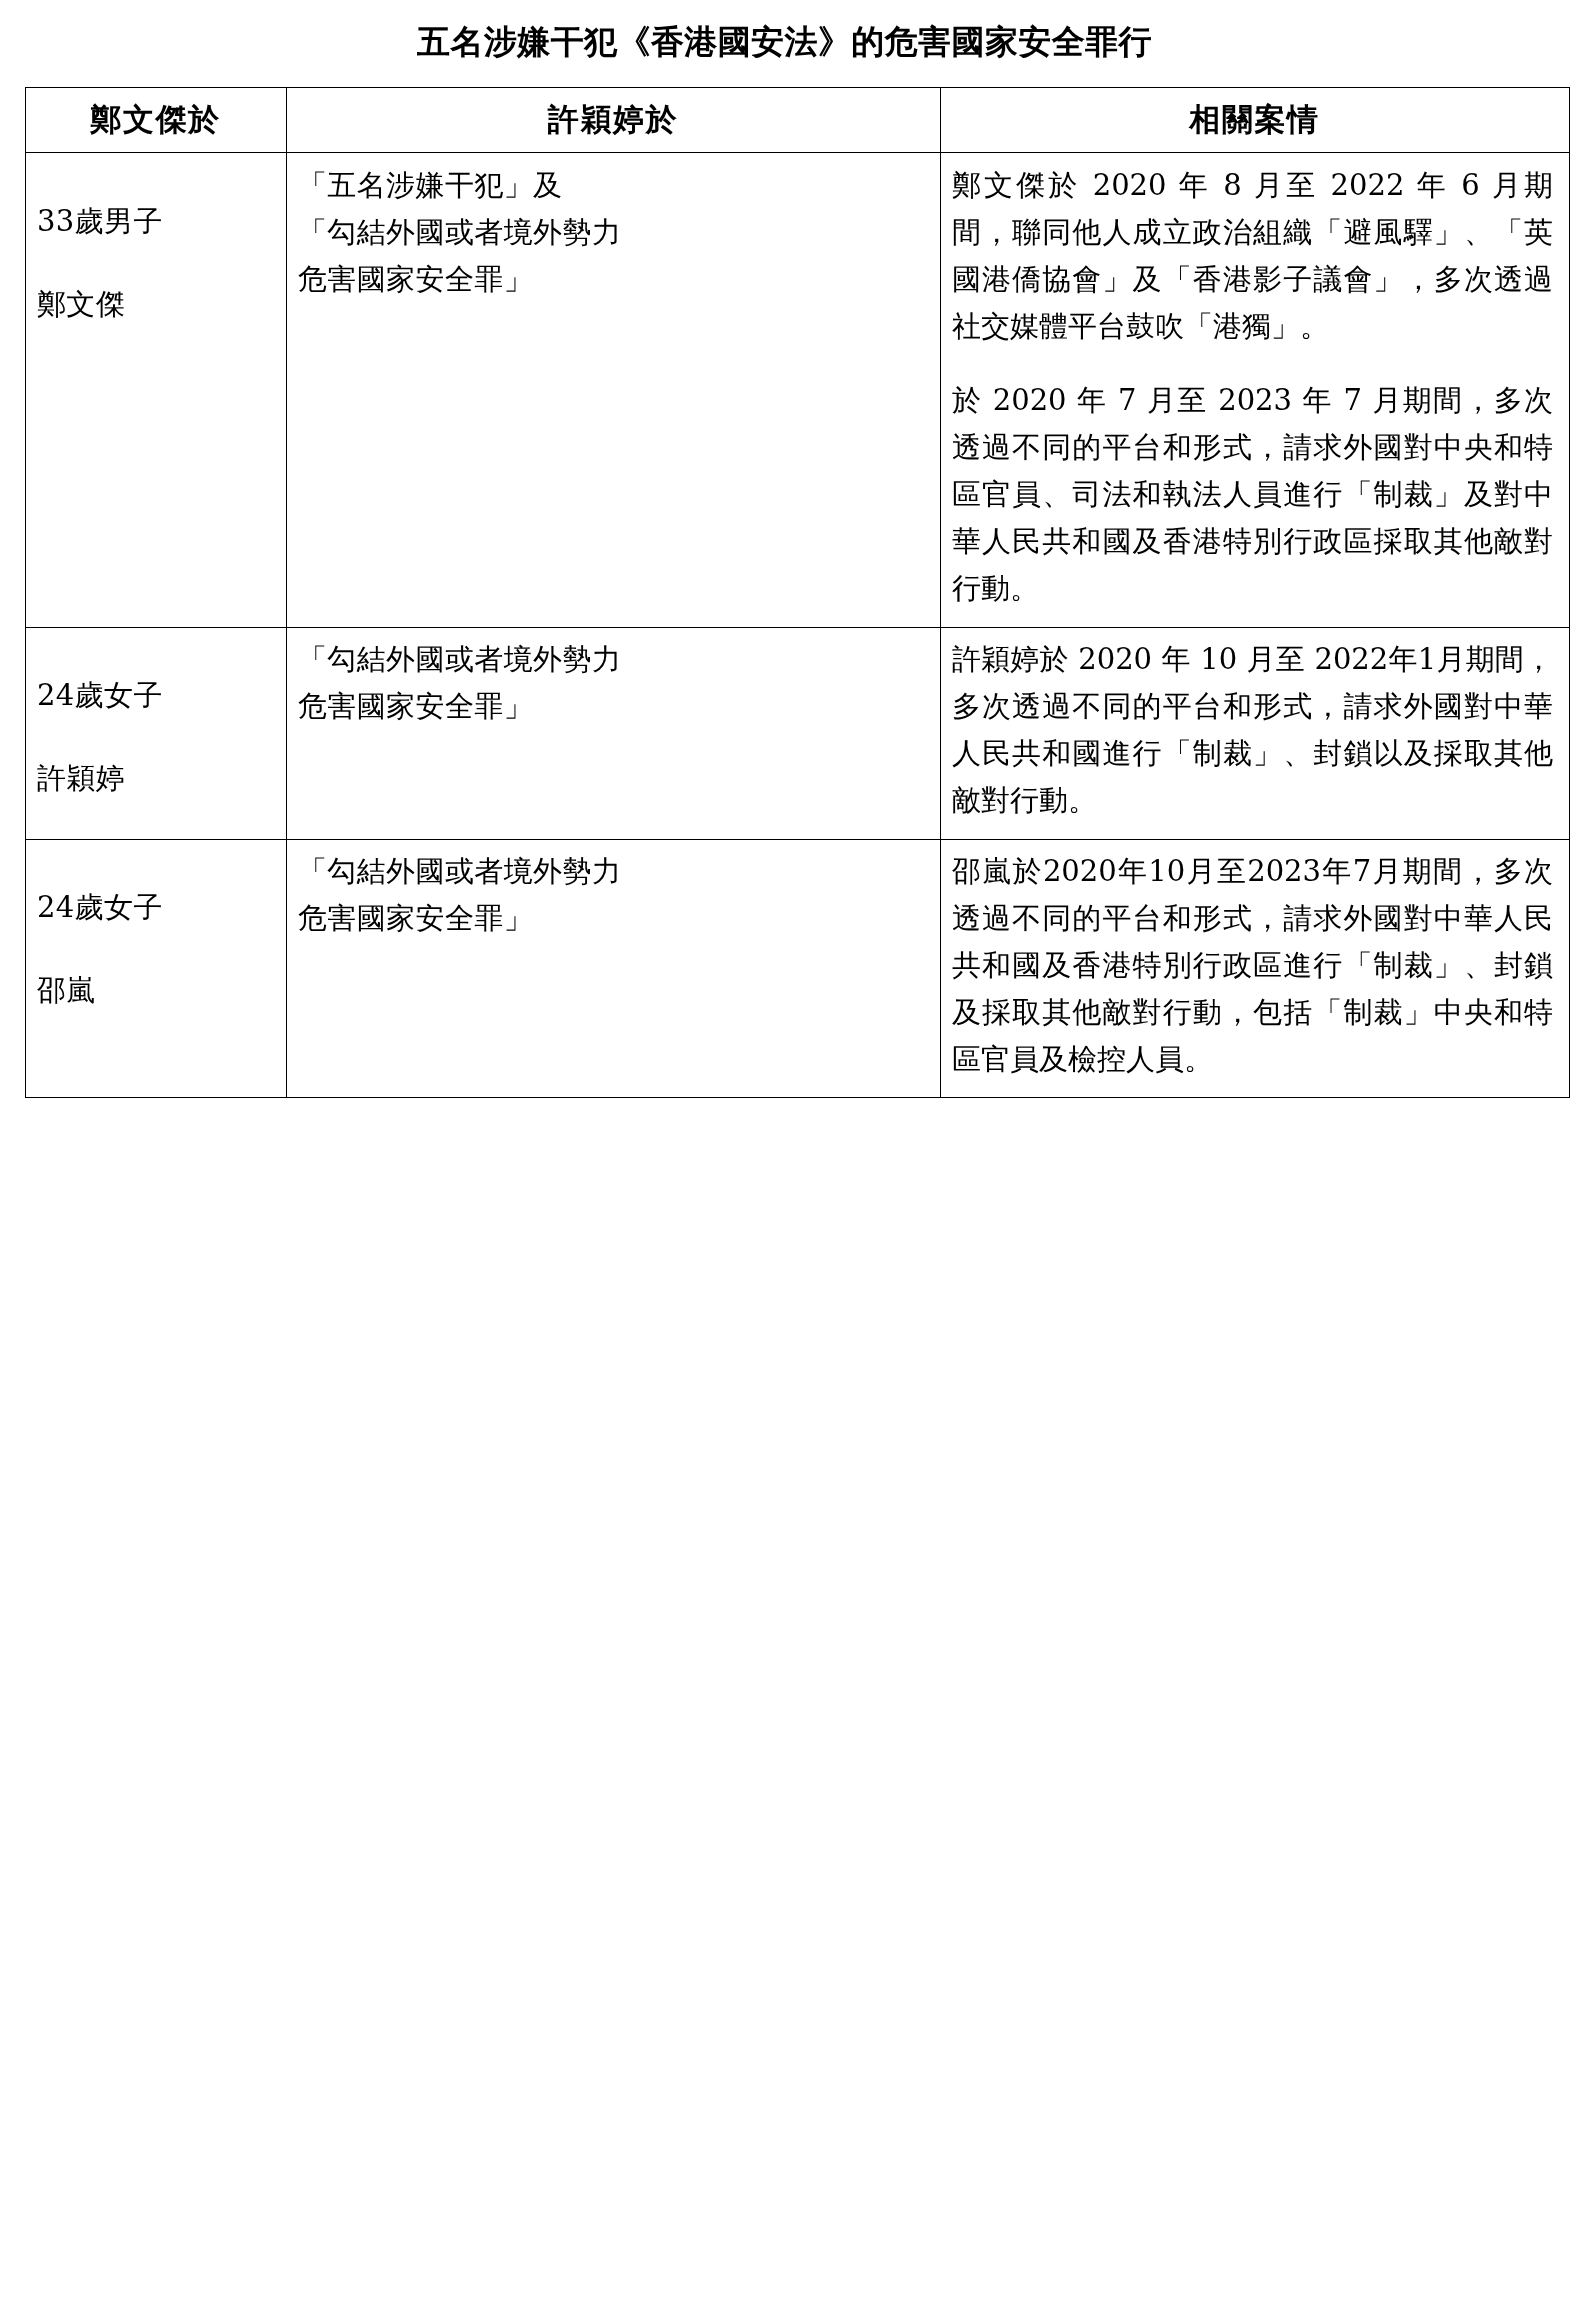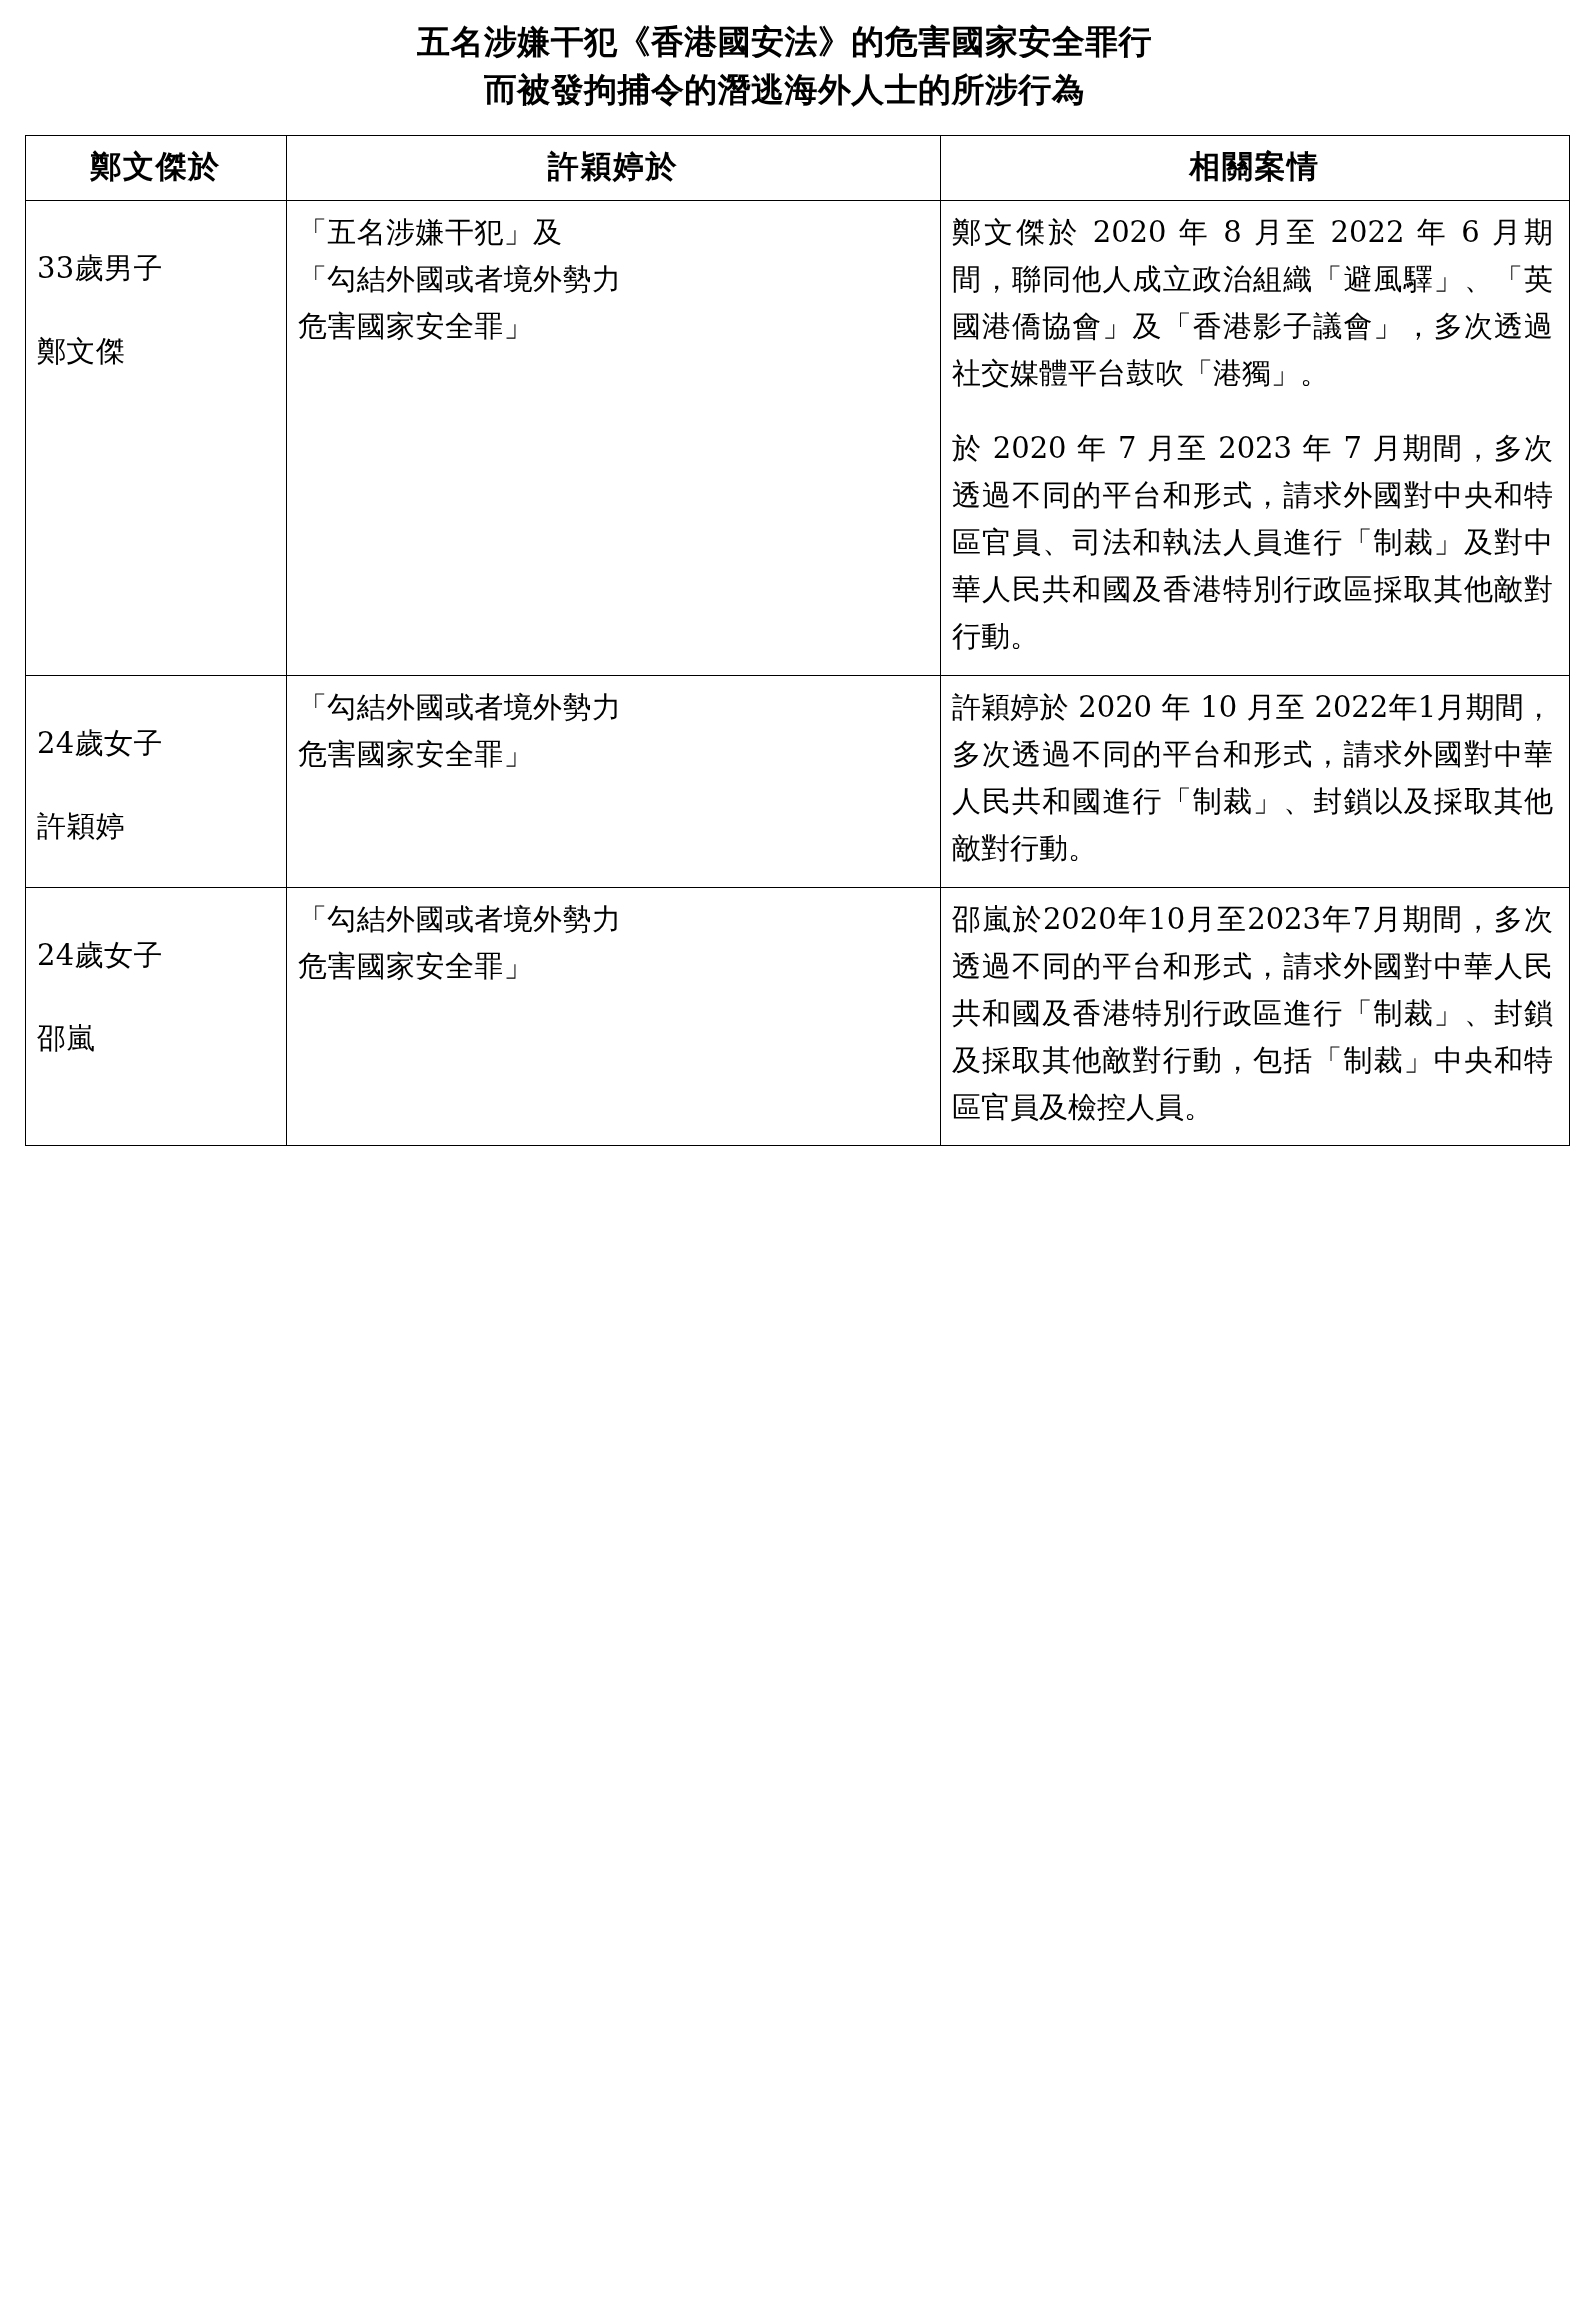--- a/index.html
+++ b/index.html
@@ -75,21 +75,20 @@
     letter-spacing: 0.4px;
   }
 </style>
 </head>
 <body>
 
 <div class="page">
 
   <div class="doc-title">
     <span class="line">五名涉嫌干犯《香港國安法》的危害國家安全罪行</span>
-    <span class="line">而被發拘捕令的潛逃海外人士的所涉行為</span>
   </div>
 
   <table class="case-table">
     <colgroup>
       <col class="c-person">
       <col class="c-offence">
       <col class="c-details">
     </colgroup>
     <thead>
       <tr>

